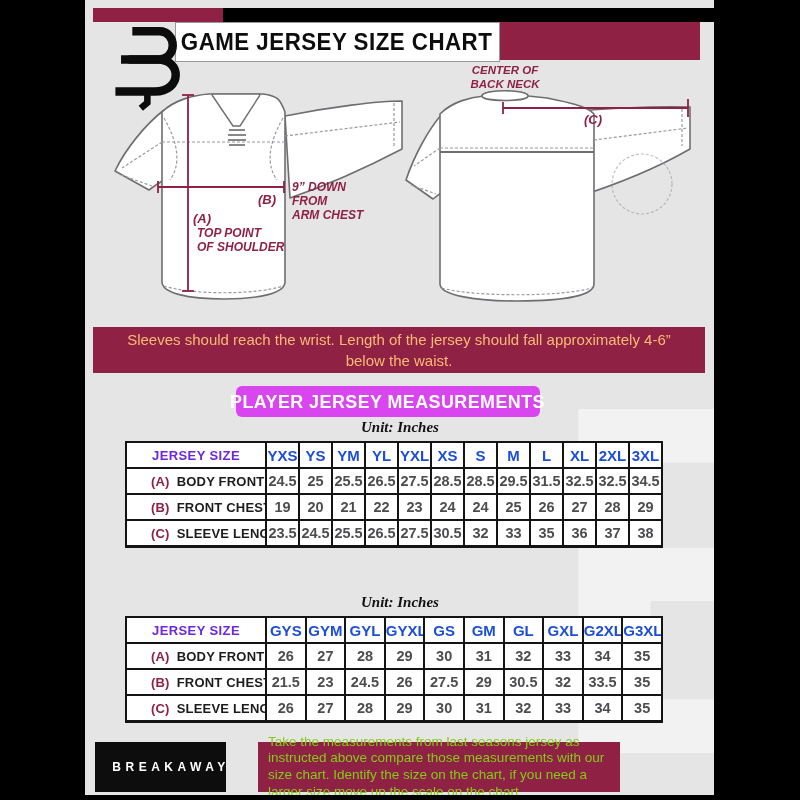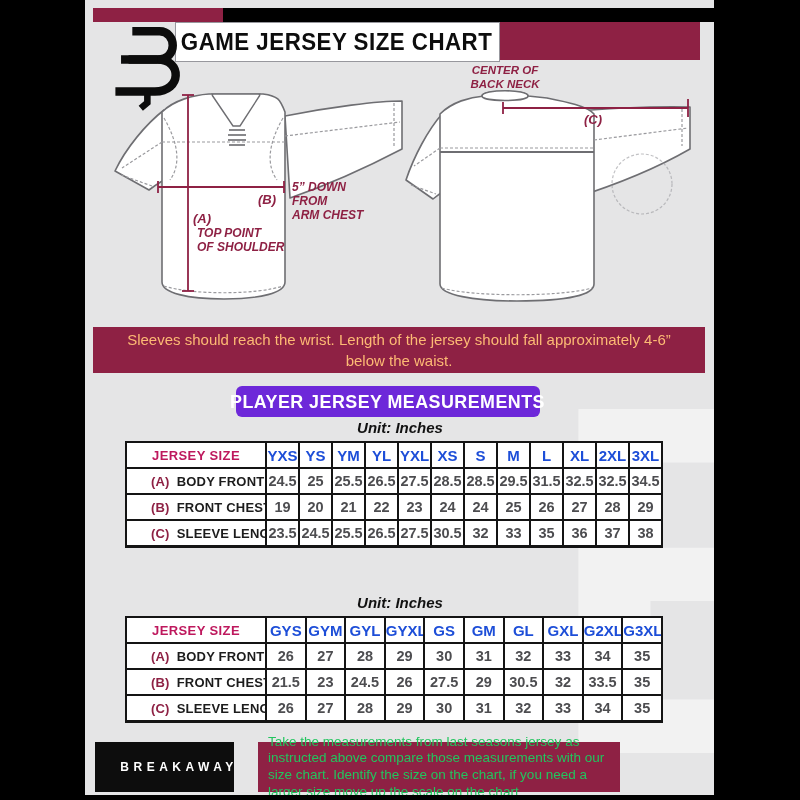--- a/index.html
+++ b/index.html
@@ -23,38 +23,38 @@
              line-height:1;z-index:1;user-select:none;}
   
   .jersey{z-index:2;}
   .anno{color:#8e2144;font-style:italic;font-weight:700;z-index:3;line-height:1.18;}
   .anno .key{font-size:13px;}
   
   .note-banner{left:93px;top:327px;width:612px;height:46px;background:#8e2144;color:#fdba74;
                display:flex;align-items:center;justify-content:center;text-align:center;z-index:2;}
   .note-banner span{width:560px;font-size:15px;line-height:1.4;}
   
-  .section-title{left:236px;width:304px;height:31px;background:#6d28d9;border-radius:6px;
+  .section-title{left:236px;width:304px;height:31px;background:#d946ef;border-radius:6px;
                  display:flex;align-items:center;justify-content:center;z-index:2;}
   .section-title span{color:#fff;font-size:19px;font-weight:800;letter-spacing:.5px;transform:scaleX(.94);white-space:nowrap;}
-  .unit{left:85px;width:630px;text-align:center;font-style:italic;font-weight:700;font-size:15px;color:#111;z-index:2;}
+  .unit{left:85px;width:630px;text-align:center;font-style:italic;font-weight:700;font-size:15px;color:#111;z-index:2;font-family:Liberation Serif, serif;}
   
   table.meas{position:absolute;left:125px;width:538px;border-collapse:collapse;table-layout:fixed;
              background:#fff;z-index:2;border:2px solid #141414;border-bottom-width:3px;}
   table.meas td{border:2px solid #141414;height:24px;text-align:center;padding:0;overflow:hidden;}
-  td.corner{font-size:13px;font-weight:600;letter-spacing:.4px;color:#be185d;}
+  td.corner{font-size:13px;font-weight:600;letter-spacing:.4px;color:#6d28d9;}
   td.size-h{font-size:15px;font-weight:700;color:#1d4ed8;}
   td.rowlabel{text-align:left !important;padding-left:24px !important;font-size:13px;font-weight:600;color:#1c1c1c;letter-spacing:.2px;white-space:nowrap;}
   td.rowlabel .key{color:#8e2144;font-weight:800;margin-right:7px;}
   td.val{font-size:14.5px;font-weight:600;color:#4d4d50;}
   
   .footer-black{left:95px;top:742px;width:131px;height:50px;background:#0d0d0d;display:flex;
-                align-items:center;justify-content:center;gap:21px;z-index:2;padding-left:8px;}
+                align-items:center;justify-content:center;gap:21px;z-index:2;}
   .footer-black .brand{color:#fff;font-size:12px;font-weight:700;letter-spacing:4.5px;}
-  .footer-maroon{left:258px;top:742px;width:362px;height:50px;background:#8e2144;color:#22c55e;
+  .footer-maroon{left:258px;top:742px;width:362px;height:50px;background:#8e2144;color:#84cc16;
                  box-sizing:border-box;padding:4px 10px;display:flex;align-items:center;z-index:2;}
   .footer-maroon span{font-size:13.5px;line-height:1.24;}
 </style>
 </head>
 <body>
 
 <div id="canvas">
 
   <div class="abs watermark">B</div>
 
@@ -151,21 +151,21 @@
     <span class="key">(A)</span>
   </div>
   <div class="abs anno txt" style="left:197px;top:226px;font-size:12px;">
     <div>TOP POINT</div>
     <div>OF SHOULDER</div>
   </div>
   <div class="abs anno" style="left:258px;top:190px;">
     <span class="key">(B)</span>
   </div>
   <div class="abs anno txt" style="left:292px;top:180px;font-size:12px;">
-    <div>5” DOWN</div>
+    <div>9” DOWN</div>
     <div>FROM</div>
     <div>ARM CHEST</div>
   </div>
   <div class="abs anno txt" style="left:445px;top:64px;width:120px;text-align:center;font-size:11.5px;">
     <div>CENTER OF</div>
     <div>BACK NECK</div>
   </div>
   <div class="abs anno" style="left:584px;top:110px;">
     <span class="key">(C)</span>
   </div>

